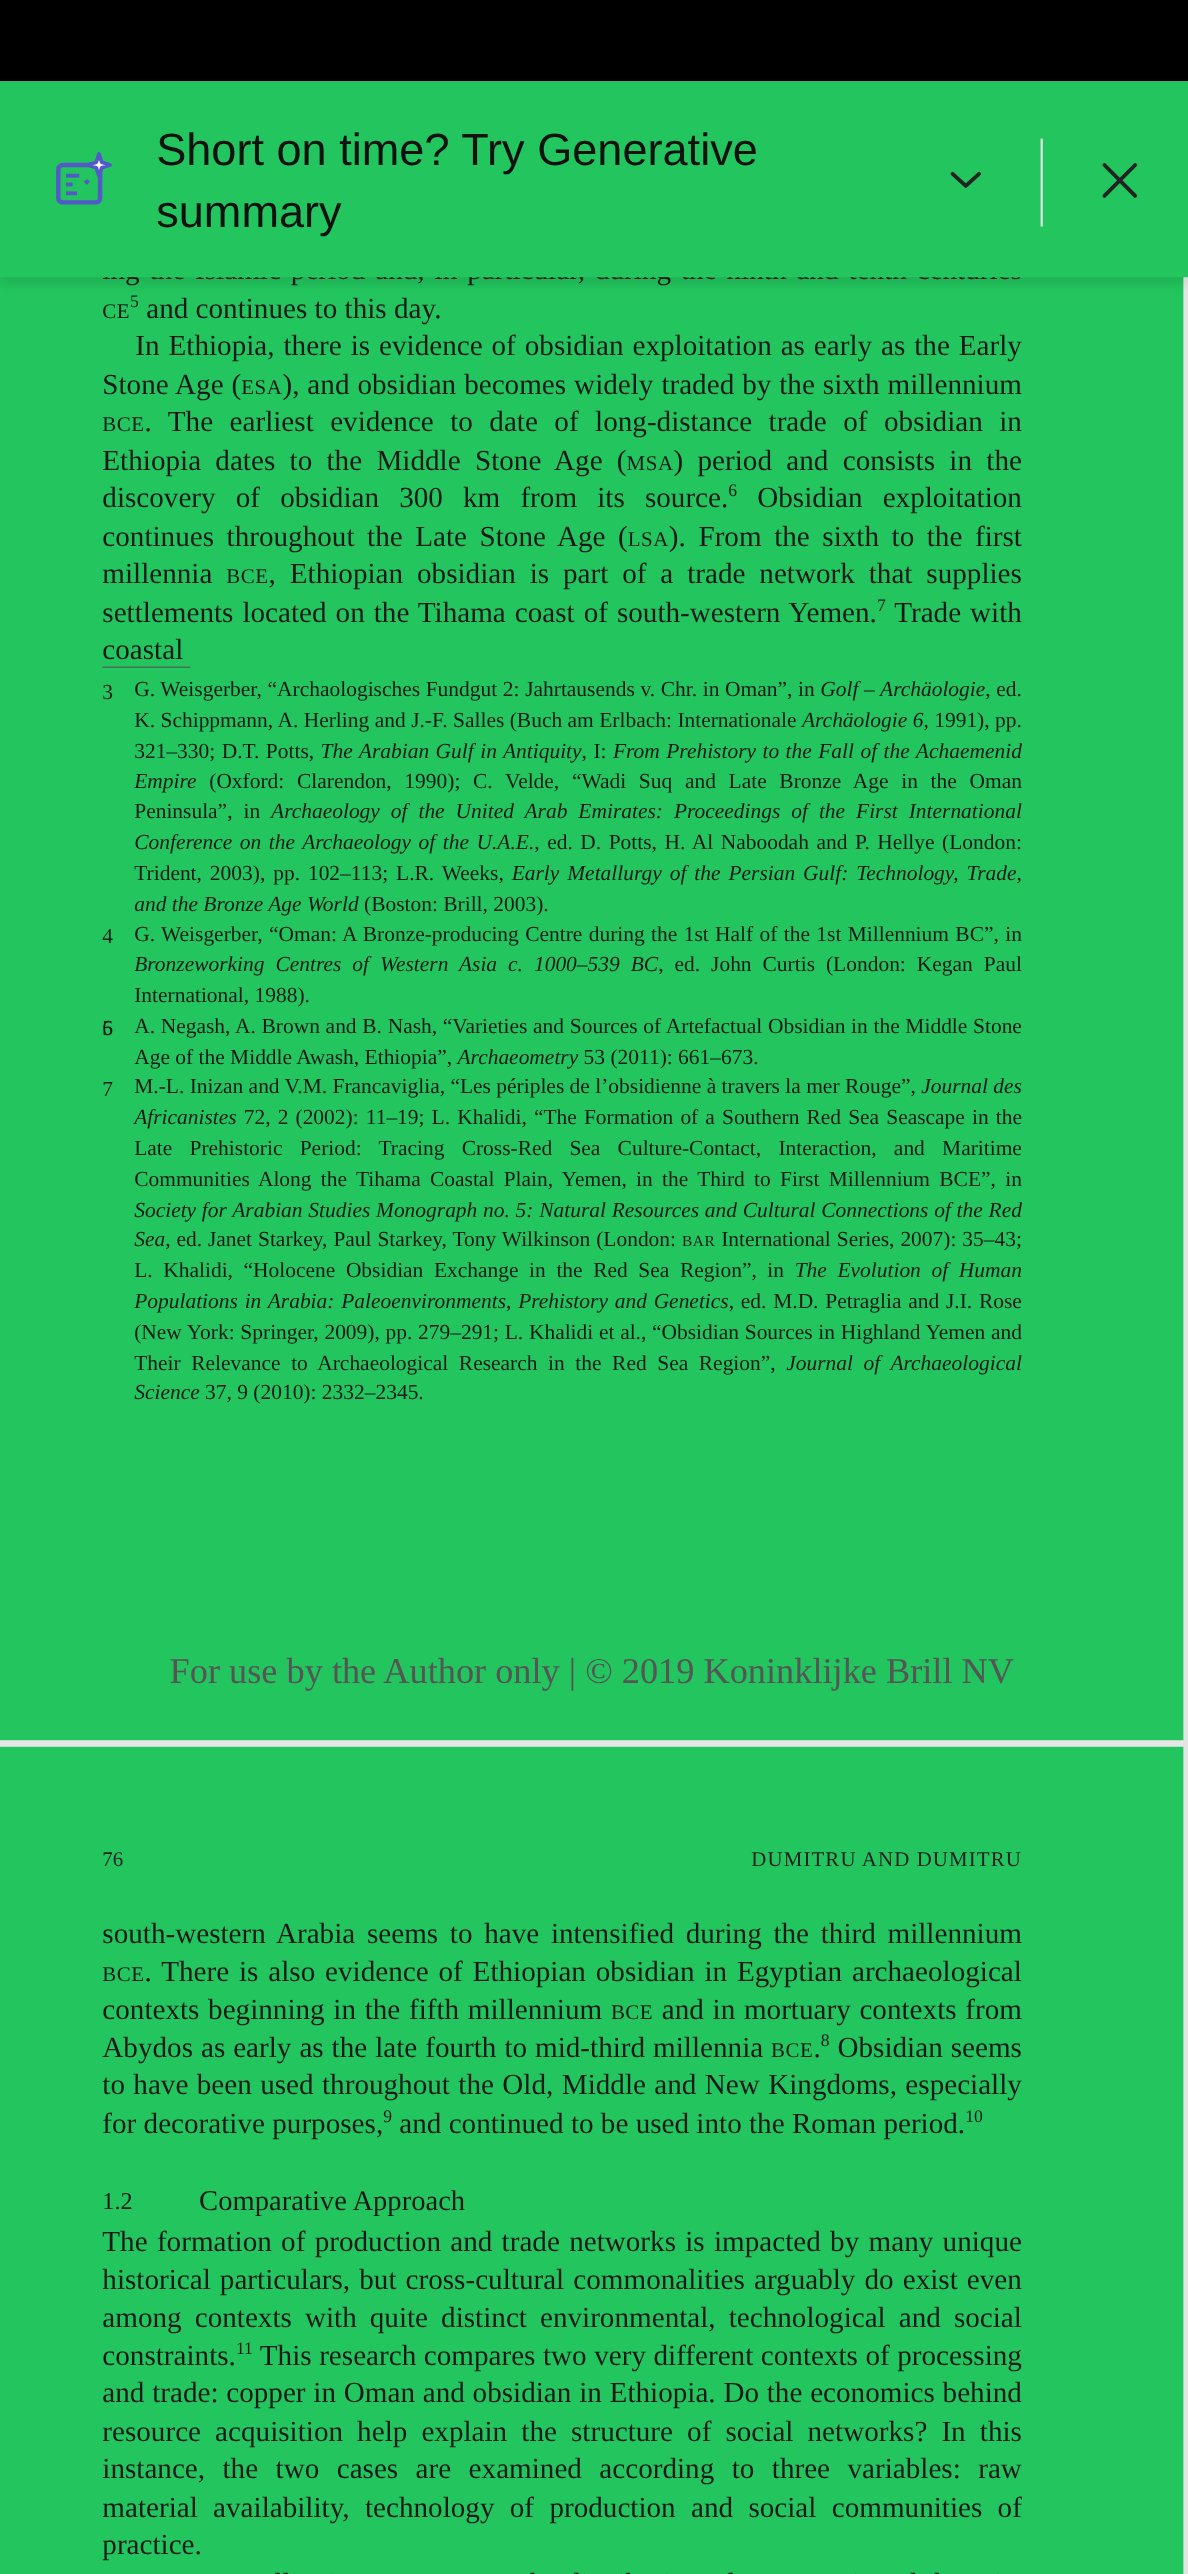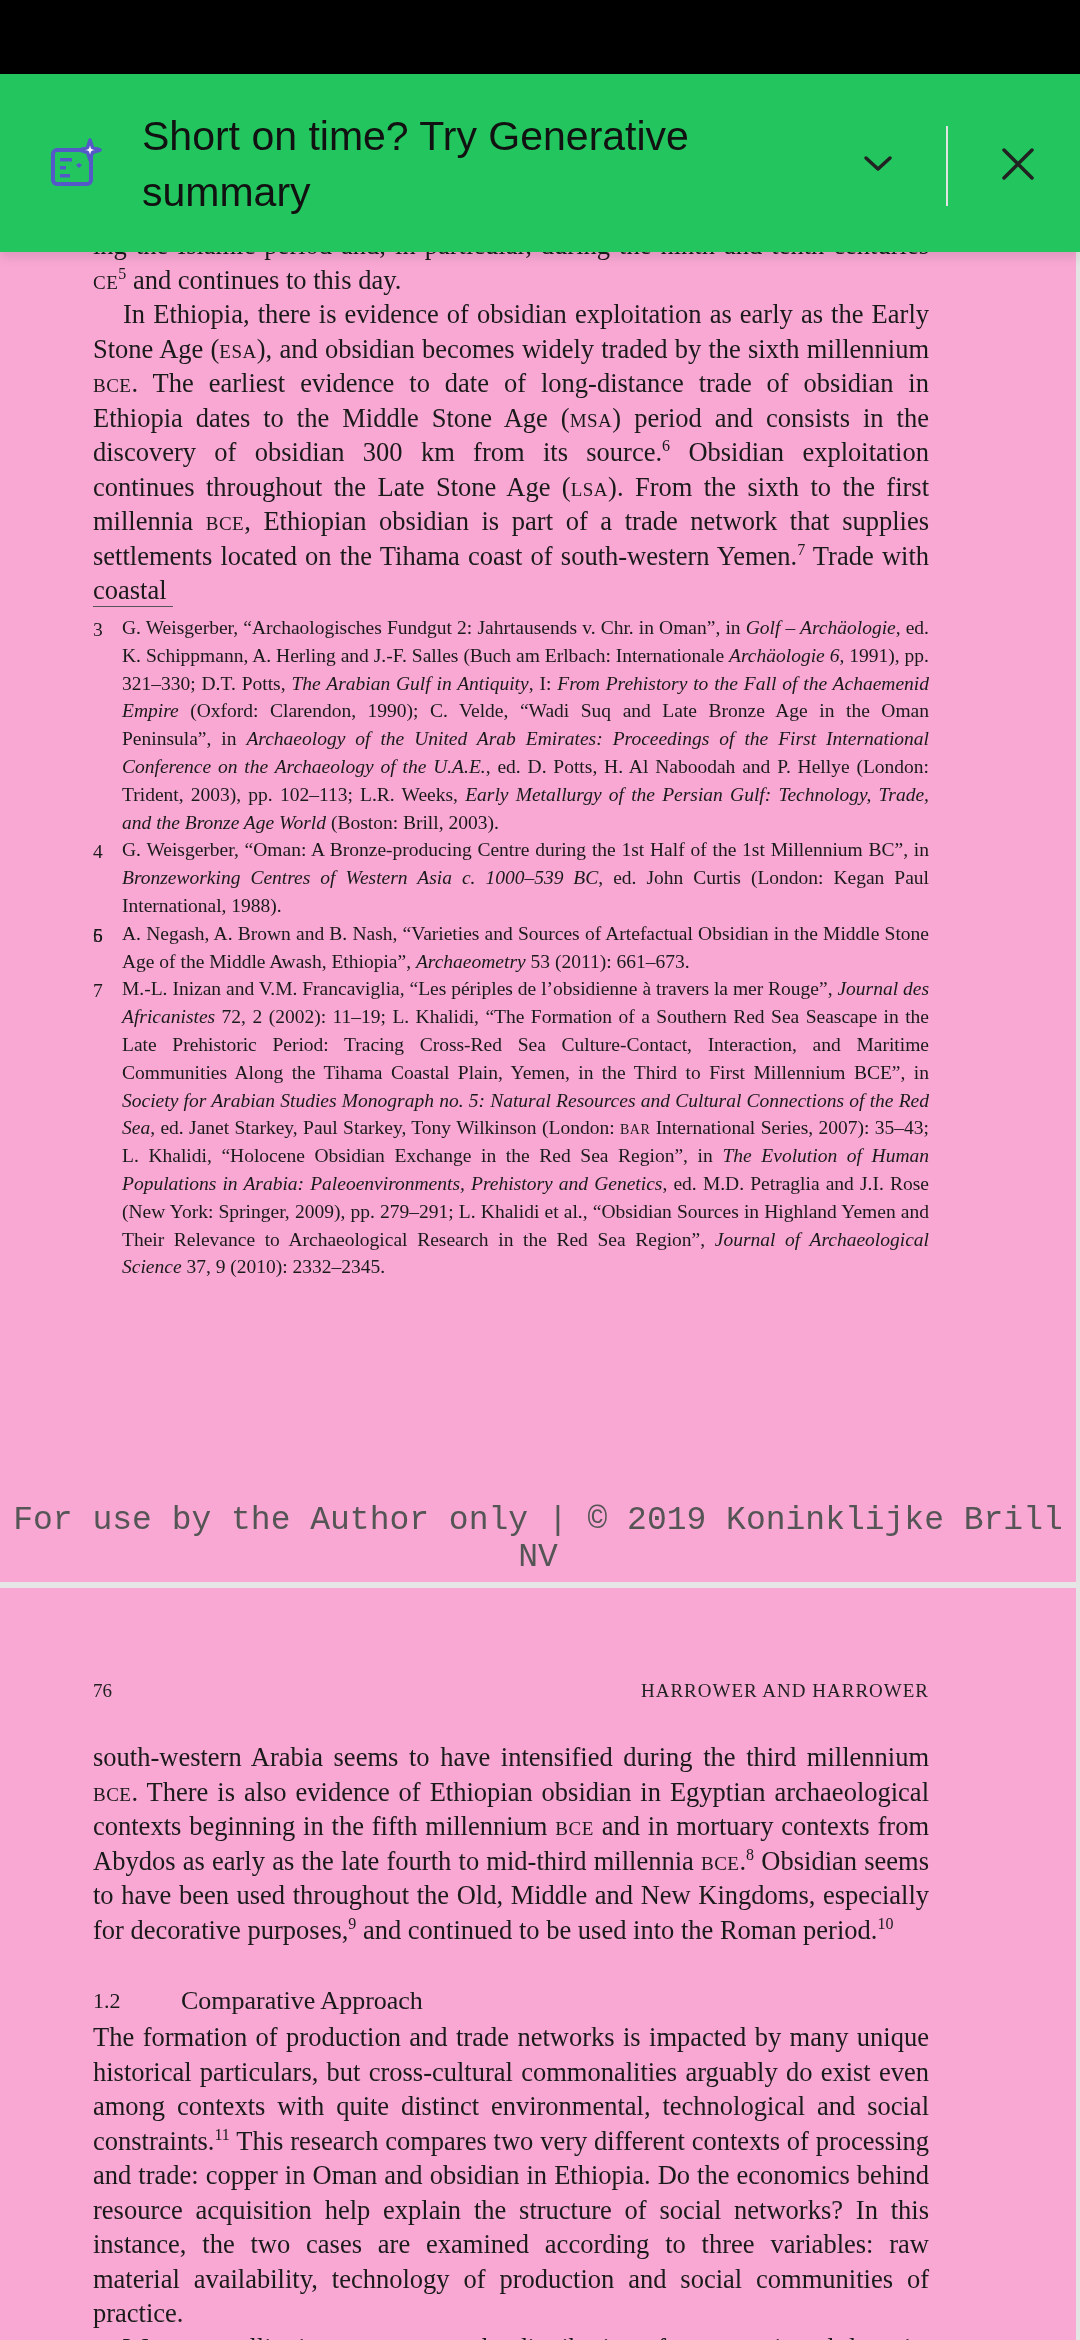--- a/index.html
+++ b/index.html
@@ -5,38 +5,38 @@
   html, body { margin:0; padding:0; }
   body { width:1080px; height:2340px; overflow:hidden; background:#e6e6e6; position:relative; font-family:"Liberation Serif", serif; color:#1a1a1a; }
   .status-bar { position:absolute; left:0; top:0; width:1080px; height:74px; background:#000; }
   .banner { position:absolute; left:0; top:74px; width:1080px; height:178px; background:#22c55e; z-index:5; box-shadow:0 6px 10px rgba(0,0,0,0.10); }
   .banner-icon { position:absolute; left:50px; top:138px; top:64px; width:52px; height:52px; }
   .banner-title { position:absolute; left:142px; top:34px; width:620px; font-family:"Liberation Sans", sans-serif; font-size:41px; line-height:56px; color:#111; }
   .banner-chevron { position:absolute; left:858px; top:70px; width:40px; height:40px; cursor:pointer; }
   .banner-divider { position:absolute; left:946px; top:52px; width:2px; height:80px; background:#e3e3e3; }
   .banner-close { position:absolute; left:996px; top:68px; width:44px; height:44px; cursor:pointer; }
 
-  .page { position:absolute; left:0; width:1076px; background:#f9a8d4; }
+  .page { position:absolute; left:0; width:1076px; background:#22c55e; }
   .page1 { top:230px; height:1352px; }
   .page2 { top:1588px; height:760px; }
   .scrollbar { position:absolute; right:0; top:252px; width:4px; height:2088px; background:#e4e4e4; }
 
   .body-text { position:absolute; left:93px; width:836px; font-size:26.5px; line-height:34.5px; text-align:justify; color:#1a1a1a; }
   .body-text p { margin:0; }
   .indent { text-indent:30px; }
   .sc { font-variant:small-caps; text-transform:lowercase; letter-spacing:0.5px; }
   sup { font-size:16px; line-height:0; vertical-align:super; }
 
   .fn-rule { position:absolute; left:93px; top:376px; width:80px; height:1px; background:#555; }
   .footnotes { position:absolute; left:93px; width:836px; font-size:19.5px; line-height:27.8px; color:#1a1a1a; }
   .fn { position:relative; padding-left:29px; text-align:justify; }
   .fn-num { position:absolute; left:0; top:2px; }
   .footnotes i { font-style:italic; }
 
-  .watermark { position:absolute; left:0; width:1076px; text-align:center; top:1272px; font-size:33px; color:#555; font-family:Liberation Mono, monospace; }
+  .watermark { position:absolute; left:0; width:1076px; text-align:center; top:1272px; font-size:33px; color:#555; font-family:Liberation Serif, serif; }
 
   .running-head { position:absolute; left:93px; width:836px; top:92px; font-size:19px; color:#222; }
   .page-number { position:absolute; left:0; }
   .running-authors { position:absolute; right:0; letter-spacing:1px; }
 
   .section-heading { position:absolute; left:93px; top:398px; font-size:25px; }
   .section-num { position:absolute; left:0; font-size:22px; top:2px; }
   .section-title { position:absolute; left:88px; white-space:nowrap; font-size:26px; }
 </style>
 </head>
@@ -85,21 +85,21 @@
       <div class="fn"><span class="fn-num">6</span><span>A. Negash, A. Brown and B. Nash, “Varieties and Sources of Artefactual Obsidian in the Middle Stone Age of the Middle Awash, Ethiopia”, <i>Archaeometry</i> 53 (2011): 661–673.</span></div>
       <div class="fn"><span class="fn-num">7</span><span>M.-L. Inizan and V.M. Francaviglia, “Les périples de l’obsidienne à travers la mer Rouge”, <i>Journal des Africanistes</i> 72, 2 (2002): 11–19; L. Khalidi, “The Formation of a Southern Red Sea Seascape in the Late Prehistoric Period: Tracing Cross-Red Sea Culture-Contact, Interaction, and Maritime Communities Along the Tihama Coastal Plain, Yemen, in the Third to First Millennium BCE”, in <i>Society for Arabian Studies Monograph no. 5: Natural Resources and Cultural Connections of the Red Sea</i>, ed. Janet Starkey, Paul Starkey, Tony Wilkinson (London: <span class="sc">bar</span> International Series, 2007): 35–43; L. Khalidi, “Holocene Obsidian Exchange in the Red Sea Region”, in <i>The Evolution of Human Populations in Arabia: Paleoenvironments, Prehistory and Genetics</i>, ed. M.D. Petraglia and J.I. Rose (New York: Springer, 2009), pp. 279–291; L. Khalidi et al., “Obsidian Sources in Highland Yemen and Their Relevance to Archaeological Research in the Red Sea Region”, <i>Journal of Archaeological Science</i> 37, 9 (2010): 2332–2345.</span></div>
     </div>
 
   <div class="watermark">For use by the Author only | © 2019 Koninklijke Brill NV</div>
 </div>
 
 <div class="page page2">
   <div class="running-head">
     <span class="page-number">76</span>
-    <span class="running-authors">HARROWER AND HARROWER</span>
+    <span class="running-authors">DUMITRU AND DUMITRU</span>
   </div>
 
   <div class="body-text" style="top:152px;">
     <p><span>south-western Arabia seems to have intensified during the third millennium </span><span class="sc">bce</span><span>. There is also evidence of Ethiopian obsidian in Egyptian archaeological contexts beginning in the fifth millennium </span><span class="sc">bce</span><span> and in mortuary contexts from Abydos as early as the late fourth to mid-third millennia </span><span class="sc">bce</span><span>.</span><sup>8</sup><span> Obsidian seems to have been used throughout the Old, Middle and New Kingdoms, especially for decorative purposes,</span><sup>9</sup><span> and continued to be used into the Roman period.</span><sup>10</sup></p>
   </div>
 
   <div class="section-heading">
     <span class="section-num">1.2</span>
     <span class="section-title">Comparative Approach</span>
   </div>

